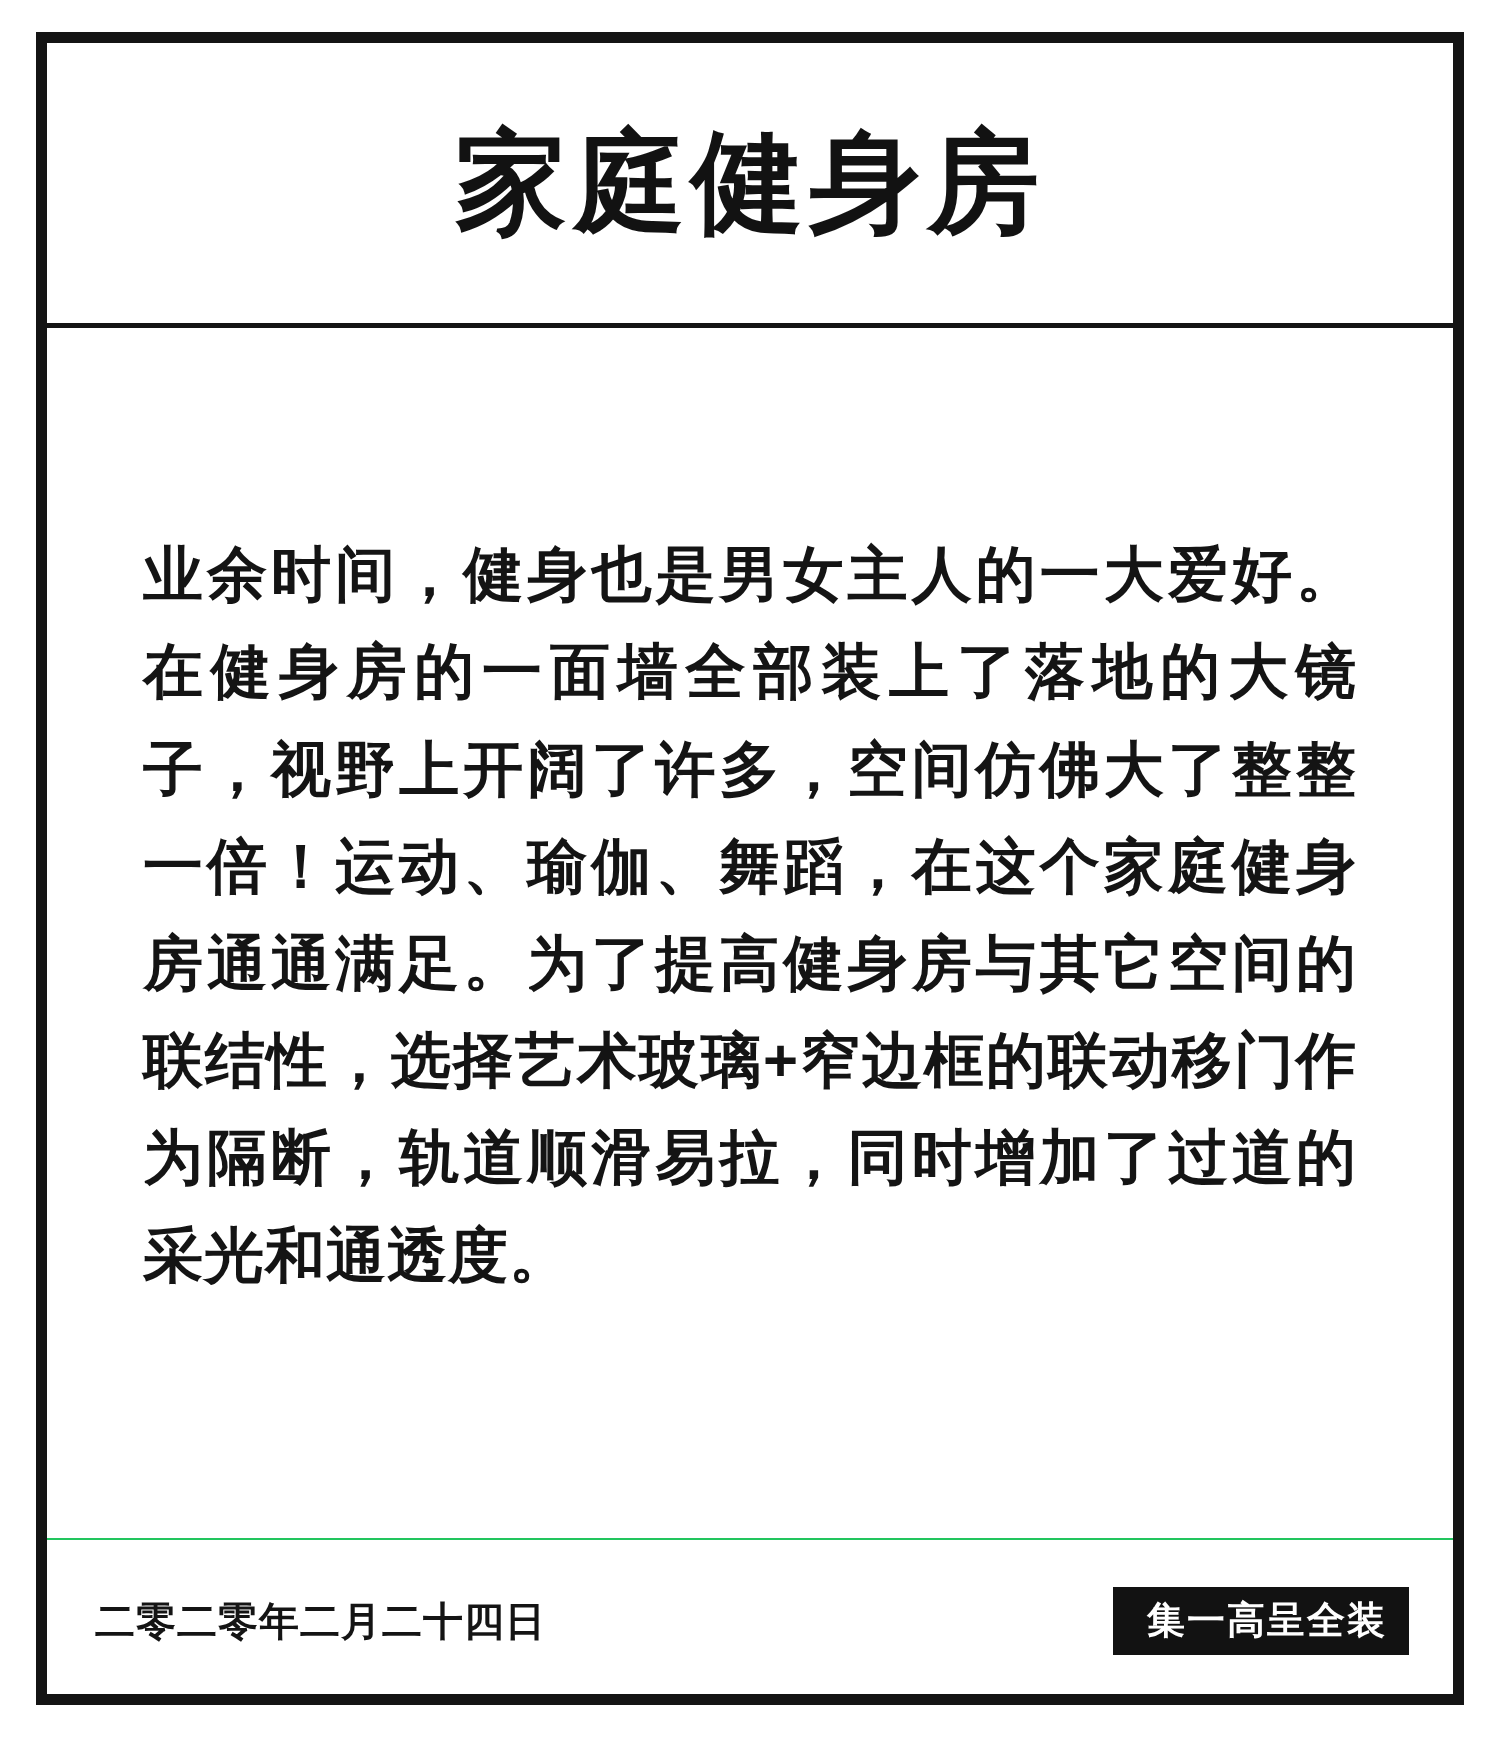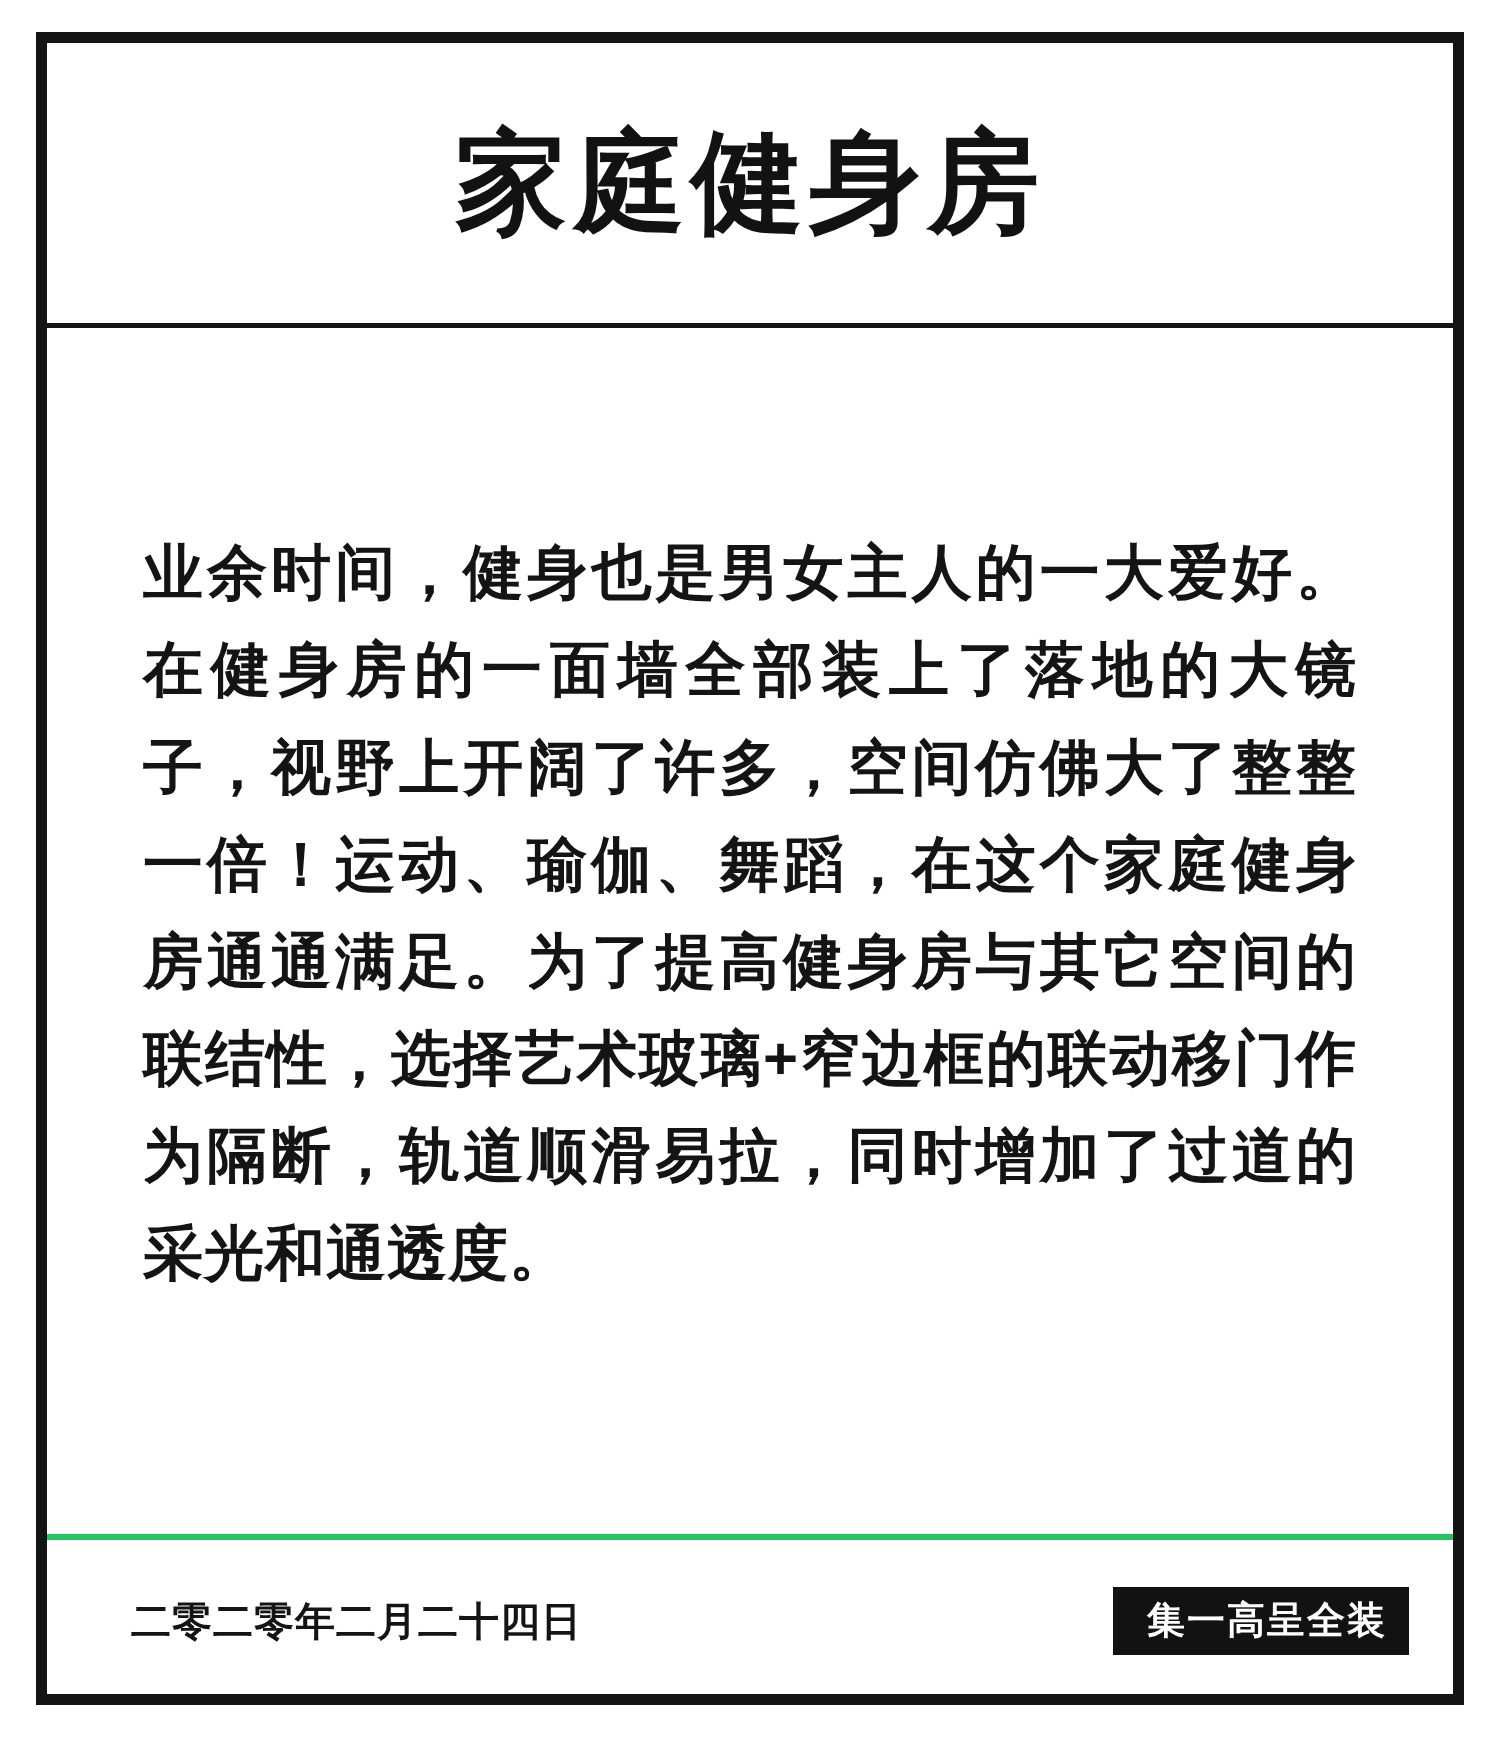--- a/index.html
+++ b/index.html
@@ -53,21 +53,21 @@
     line-height: 1;
     letter-spacing: 6px;
     color: #121212;
     white-space: nowrap;
   }
 
   
   .body-band {
     box-sizing: border-box;
     flex: 1 1 auto;
-    border-bottom: 6px solid #22c55e;
+    border-bottom: 2px solid #22c55e;
     display: flex;
     align-items: center;
     justify-content: center;
     padding: 16px 96px 60px 96px;
   }
   .body-text {
     font-size: 60px;
     font-weight: 700;
     line-height: 1.62;
     color: #141414;
@@ -79,21 +79,20 @@
 
   
   .footer {
     box-sizing: border-box;
     flex: 0 0 auto;
     height: 146px;
     display: flex;
     align-items: center;
     justify-content: space-between;
     padding: 0 44px 0 48px;
-    margin-left: 36px;
   }
   .date {
     font-size: 40px;
     font-weight: 700;
     color: #141414;
     letter-spacing: 1px;
     white-space: nowrap;
   }
   .stamp {
     background: #121212;

